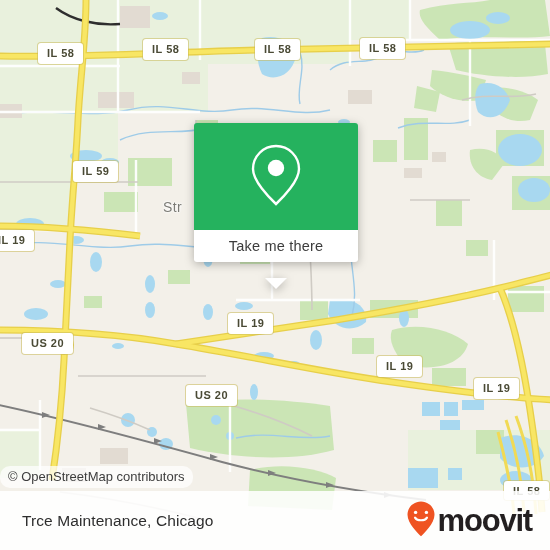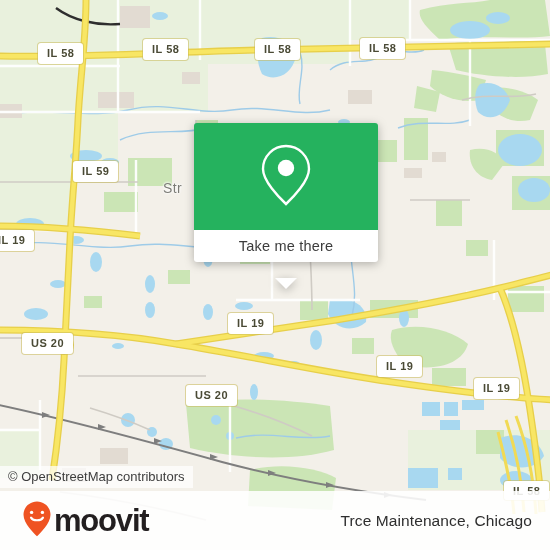--- a/index.html
+++ b/index.html
@@ -22,21 +22,21 @@
   .shield.clip-bottom{border-bottom:none;}
 
   
   .place-label{
     position:absolute;color:#7c7c76;font-size:14px;letter-spacing:.4px;
     text-shadow:0 0 3px #fff,0 0 3px #fff,0 0 2px #fff;white-space:nowrap;
   }
 
   
   #callout{
-    position:absolute;left:194px;top:123px;width:184px;
+    position:absolute;left:194px;top:123px;width:164px;
     filter:drop-shadow(0 2px 5px rgba(0,0,0,.28));
   }
   #callout .card-top{
     background:#25b25e;height:107px;border-radius:3px 3px 0 0;
     display:flex;align-items:center;justify-content:center;
   }
   #callout .card-bottom{
     background:#ffffff;height:32px;border-radius:0 0 3px 3px;
     display:flex;align-items:center;justify-content:center;
     color:#3c3c3c;font-size:14.5px;letter-spacing:.2px;
@@ -44,21 +44,21 @@
   #callout .tail{
     position:absolute;left:50%;margin-left:-11px;top:155px;
     width:0;height:0;border-left:11px solid transparent;border-right:11px solid transparent;
     border-top:11px solid #ffffff;
   }
 
   
   #attribution{
     position:absolute;left:0;top:466px;
     background:rgba(255,255,255,.72);
-    color:#3d3d3d;font-size:13px;padding:3px 8px 4px 8px;white-space:nowrap;
+    color:#3d3d3d;font-size:13px;padding:3px 8px 4px 8px;white-space:nowrap;border-radius:10px;
   }
 
   
   #footer{
     position:absolute;left:0;top:491px;width:550px;height:59px;
     background:rgba(255,255,255,.88);
     display:flex;align-items:center;justify-content:space-between;
     padding:0 18px 0 22px;box-sizing:border-box;
   }
   #footer-title{color:#2e2e2e;font-size:15.5px;letter-spacing:.1px;white-space:nowrap;}
@@ -260,21 +260,21 @@
 
         <g fill="none" stroke="#f1da55" stroke-width="3">
           <path d="M506,420 C516,450 522,480 524,512"></path>
           <path d="M516,416 C528,448 534,482 536,514"></path>
           <path d="M498,432 C506,462 512,488 514,514"></path>
         </g>
       </g>
     </svg>
   </div>
 
-  <div class="place-label" style="left:163px;top:180px;">Str</div>
+  <div class="place-label" style="left:163px;top:199px;">Str</div>
 
   <div class="shield" style="left:38px;top:43px;">IL 58</div>
   <div class="shield" style="left:143px;top:39px;">IL 58</div>
   <div class="shield" style="left:255px;top:39px;">IL 58</div>
   <div class="shield" style="left:360px;top:38px;">IL 58</div>
   <div class="shield" style="left:73px;top:161px;">IL 59</div>
   <div class="shield clip-left" style="left:-9px;top:230px;">IL 19</div>
   <div class="shield" style="left:22px;top:333px;">US 20</div>
   <div class="shield" style="left:228px;top:313px;">IL 19</div>
   <div class="shield" style="left:377px;top:356px;">IL 19</div>
@@ -293,27 +293,27 @@
     </div>
     <div class="card-bottom">
       <span>Take me there</span>
     </div>
     <div class="tail"></div>
   </div>
 
   <div id="attribution">© OpenStreetMap contributors</div>
 
   <div id="footer">
+    <div id="footer-title">Trce Maintenance, Chicago</div>
     <div id="brand">
       <span>
         <svg width="30" height="38" viewBox="0 0 30 38" xmlns="http://www.w3.org/2000/svg">
           <path d="M15,1.5 C7.5,1.5 1.5,7.4 1.5,14.7 C1.5,23.5 12.2,33.5 15,36.3 C17.8,33.5 28.5,23.5 28.5,14.7 C28.5,7.4 22.5,1.5 15,1.5 Z" fill="#ef5322"></path>
           <circle cx="9.6" cy="12.4" r="1.7" fill="#ffffff"></circle>
           <circle cx="20.4" cy="12.4" r="1.7" fill="#ffffff"></circle>
           <path d="M9,17.6 C11.2,21.2 18.8,21.2 21,17.6" fill="none" stroke="#ffffff" stroke-width="2.1" stroke-linecap="round"></path>
         </svg>
       </span>
       <span class="brand-word">moovit</span>
     </div>
-    <div id="footer-title">Trce Maintenance, Chicago</div>
   </div>
 
 </div>
 
 </body></html>

